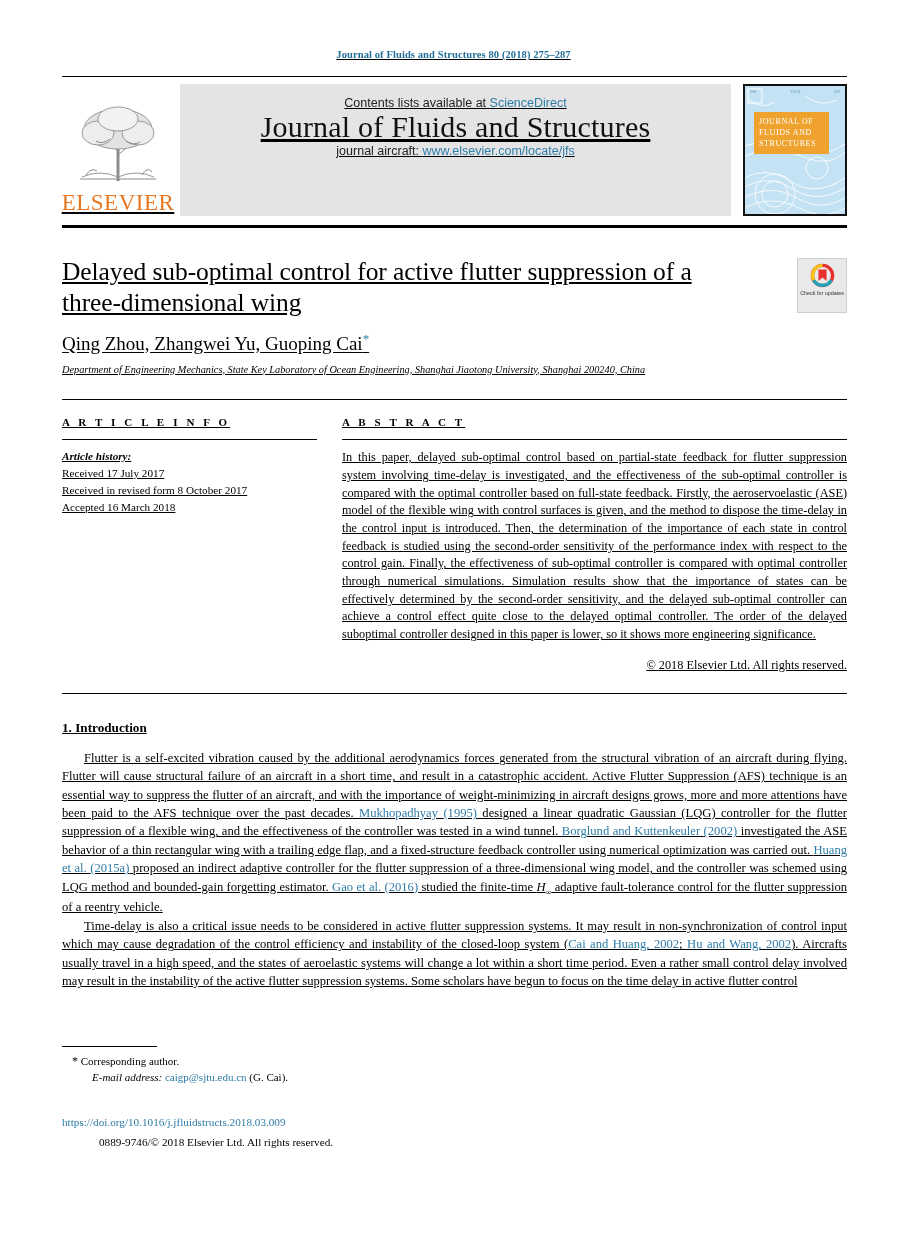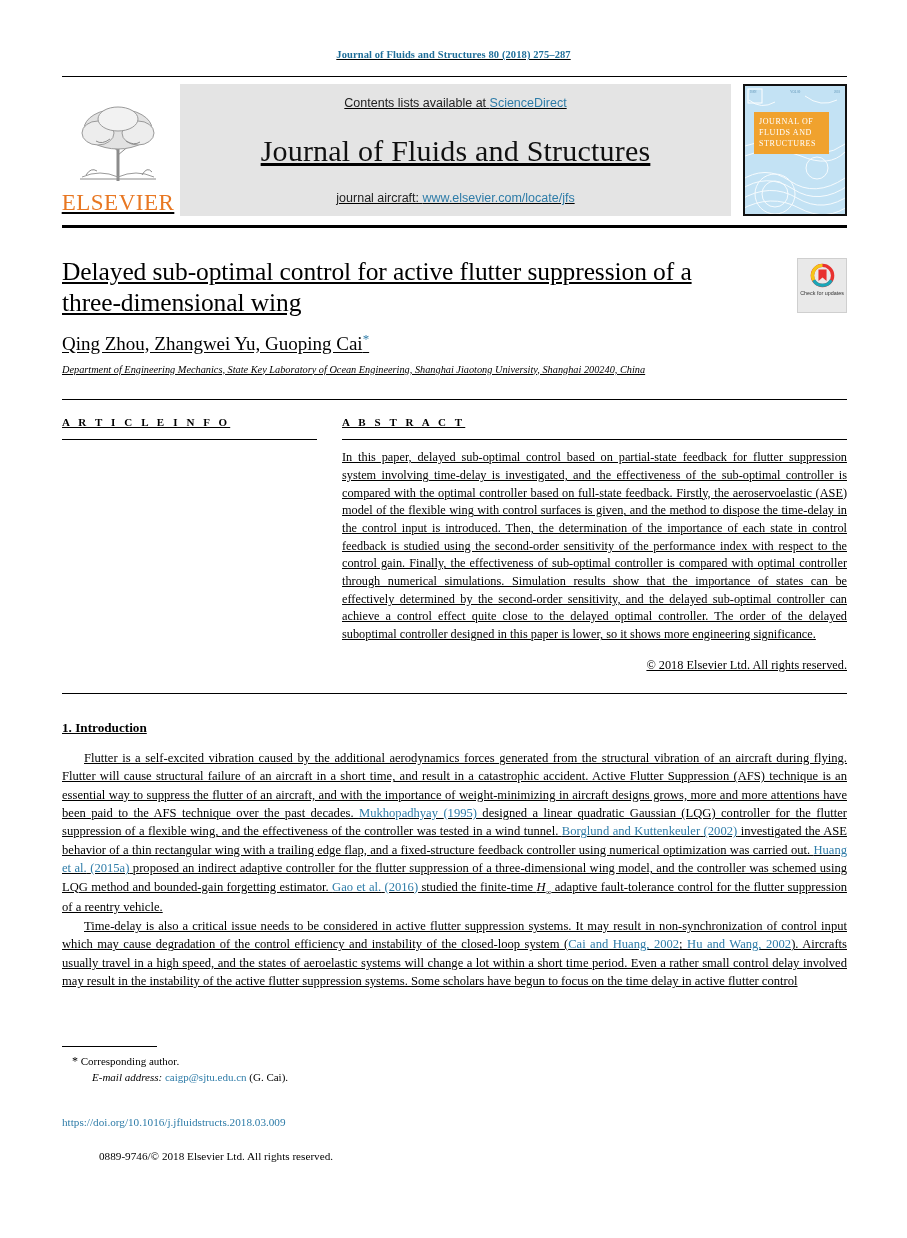--- a/index.html
+++ b/index.html
@@ -40,21 +40,21 @@
   .elsevier-wordmark {
     font-family:"Liberation Serif", serif;
     font-size:23px; letter-spacing:.5px;
     color:#e87722; line-height:1;
   }
   .contents-box {
     flex:1 1 auto;
     background:#e4e4e4;
     margin-left:6px;
     display:flex; flex-direction:column;
-    align-items:center; justify-content:space-between;
+    align-items:center; justify-content:flex-start;
     padding:12px 0 11px 0;
   }
   .contents-line {
     font-family:"Liberation Sans", sans-serif;
     font-size:12.5px; color:#222;
   }
   .journal-name {
     font-family:"Liberation Serif", serif;
     font-size:30px; color:#111; letter-spacing:.2px;
   }
@@ -173,21 +173,21 @@
   .ital { font-style:italic; }
 
   
   .footnote { position:absolute; left:62px; top:1046px; width:420px; }
   .fn-rule { border-top:1.4px solid #000; width:95px; }
   .fn-text { font-size:11px; line-height:1.45; margin-top:6px; padding-left:10px; }
   .fn-text .star { font-size:12px; }
   .fn-ind { padding-left:20px; }
   .doi-block { position:absolute; left:62px; top:1112px; }
   .doi { font-size:11.2px; color:#2e7ca8; }
-  .issn { font-size:11.2px; margin-top:20px;padding-left:37px; }
+  .issn { font-size:11.2px; margin-top:6px;padding-left:37px; }
 </style>
 </head>
 <body>
 
 <div class="page">
 
   <div class="runhead">Journal of Fluids and Structures 80 (2018) 275–287</div>
 
   <div class="masthead-wrap">
     <div class="rule-top"></div>
@@ -268,20 +268,26 @@
       <div class="crossmark-label">Check for updates</div>
     </div>
   </div>
 
   <div class="rule-mid"></div>
 
   <div class="cols">
     <div class="col-info">
       <div class="sec-head">A R T I C L E   I N F O</div>
       <div class="hr-thin"></div>
+      <div class="info-body">
+        <div class="it">Article history:</div>
+        <div>Received 17 July 2017</div>
+        <div>Received in revised form 8 October 2017</div>
+        <div>Accepted 16 March 2018</div>
+      </div>
     </div>
 
     <div class="col-abs">
       <div class="sec-head">A B S T R A C T</div>
       <div class="hr-thin"></div>
       <div class="abstract-text">In this paper, delayed sub-optimal control based on partial-state feedback for flutter suppression system involving time-delay is investigated, and the effectiveness of the sub-optimal controller is compared with the optimal controller based on full-state feedback. Firstly, the aeroservoelastic (ASE) model of the flexible wing with control surfaces is given, and the method to dispose the time-delay in the control input is introduced. Then, the determination of the importance of each state in control feedback is studied using the second-order sensitivity of the performance index with respect to the control gain. Finally, the effectiveness of sub-optimal controller is compared with optimal controller through numerical simulations. Simulation results show that the importance of states can be effectively determined by the second-order sensitivity, and the delayed sub-optimal controller can achieve a control effect quite close to the delayed optimal controller. The order of the delayed suboptimal controller designed in this paper is lower, so it shows more engineering significance.</div>
       <div class="copyright">© 2018 Elsevier Ltd. All rights reserved.</div>
     </div>
   </div>
 

